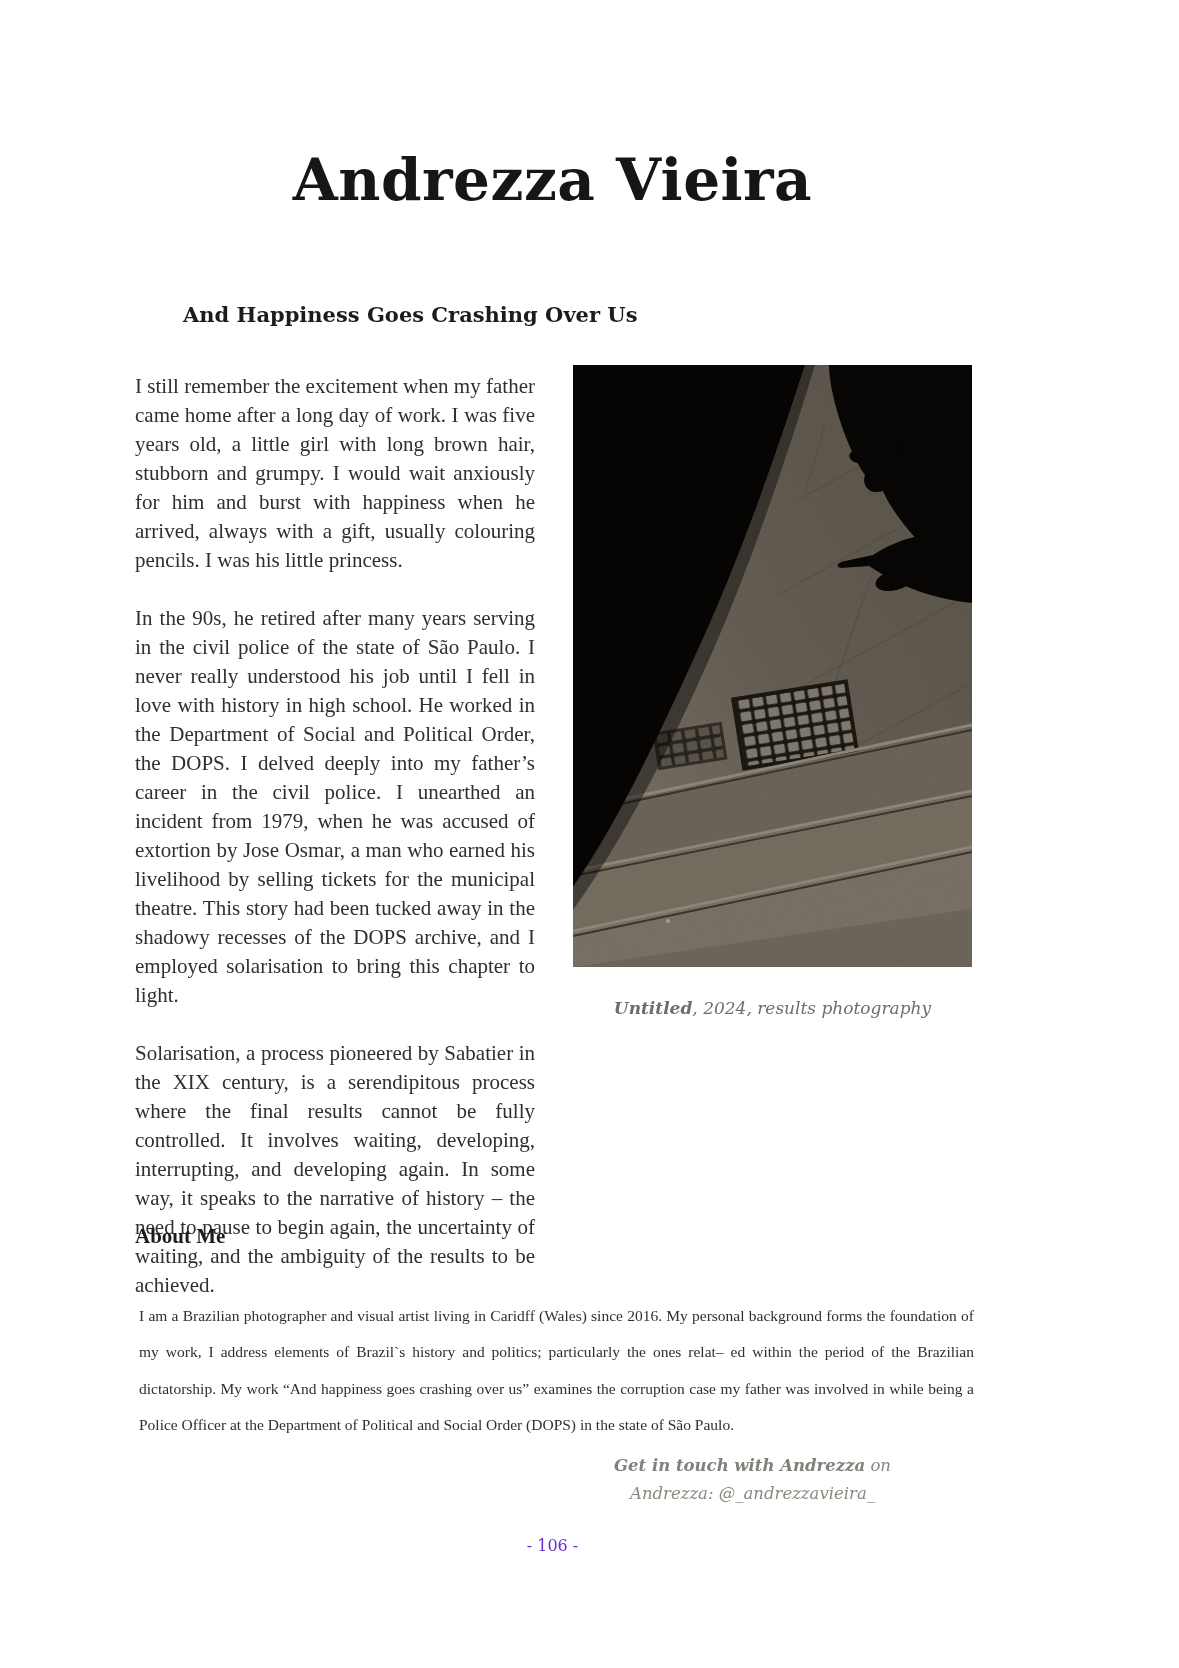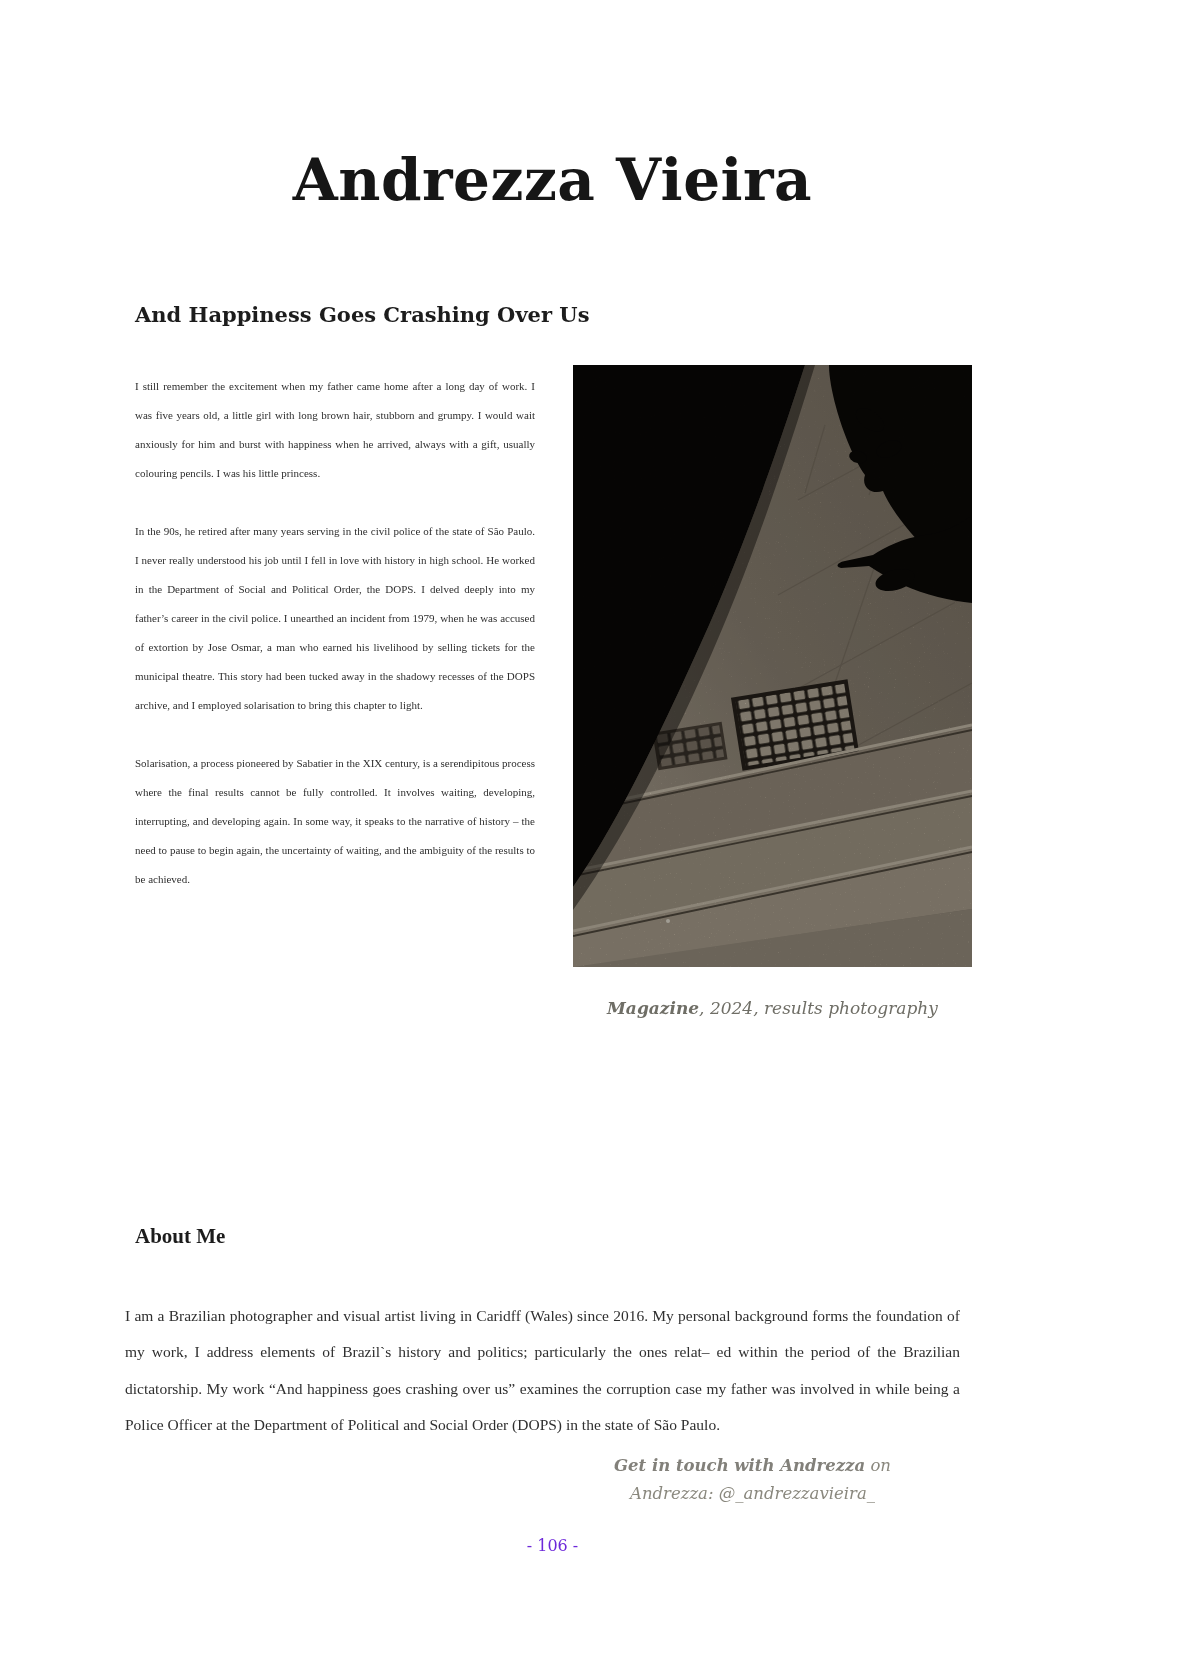--- a/index.html
+++ b/index.html
@@ -24,41 +24,41 @@
     text-align:center;
     font-family:"DejaVu Serif", serif;
     font-weight:bold;font-size:58px;line-height:1.2;
     color:#161616;letter-spacing:.5px;
   }
   .section-heading{
     position:absolute;left:135px;margin:0;
     font-family:"DejaVu Serif", serif;
     font-weight:bold;font-size:21px;color:#1c1c1c;
   }
-  .heading-story{top:302px;}
+  .heading-story{top:302px;margin-left:48px;}
   .heading-about{top:1224px;font-family:Liberation Serif, serif;}
   .left-column{
     position:absolute;top:372px;left:135px;width:400px;
-    font-size:11px;line-height:29px;
+    font-size:21px;line-height:29px;
     text-align:justify;color:#2f2f2f;
   }
   .left-column p{margin:0 0 29px 0;}
   .photo-figure{
     position:absolute;top:365px;left:573px;width:399px;margin:0;
   }
   .photo-frame{width:399px;height:602px;display:block;}
   .photo-caption{
     position:absolute;top:998px;left:573px;width:399px;
     text-align:center;
     font-family:"DejaVu Serif", serif;
     font-style:italic;font-size:17px;color:#6f6e66;
   }
   .photo-caption .cap-title{font-weight:bold;}
   .about-text{
-    position:absolute;top:1282px;left:125px;width:835px;
+    position:absolute;top:1282px;left:139px;width:835px;
     font-size:15.5px;line-height:36.5px;
     text-align:justify;color:#2f2f2f;
   }
   .contact{
     position:absolute;top:1452px;left:535px;width:435px;
     text-align:center;
     font-family:"DejaVu Serif", serif;
     font-style:italic;font-size:16.5px;line-height:28px;
     color:#8a887e;
   }
@@ -163,21 +163,21 @@
                  L272,196 C266,197 261,201 268,203 L296,201
                  C306,208 318,214 330,220 C352,230 378,236 399,238 Z"></path>
         <ellipse cx="322" cy="215" rx="20" ry="10" transform="rotate(-15 322 215)"></ellipse>
       </g>
 
       <rect x="0" y="0" width="399" height="602" filter="url(#grain)" opacity="0.3"></rect>
     </svg>
   </figure>
 
   <figcaption class="photo-caption">
-    <span class="cap-title">Magazine</span><span>, 2024, results photography</span>
+    <span class="cap-title">Untitled</span><span>, 2024, results photography</span>
   </figcaption>
 
   <h2 class="section-heading heading-about">About Me</h2>
 
   <p class="about-text">I am a Brazilian photographer and visual artist living in Caridff (Wales) since 2016. My personal background forms the foundation of my work, I address elements of Brazil`s history and politics; particularly the ones relat– ed within the period of the Brazilian dictatorship. My work “And happiness goes crashing over us” examines the corruption case my father was involved in while being a Police Officer at the Department of Political and Social Order (DOPS) in the state of São Paulo.</p>
 
   <div class="contact">
     <span class="contact-bold">Get in touch with Andrezza</span><span> on</span><br>
     <span>Andrezza: @_andrezzavieira_</span>
   </div>

